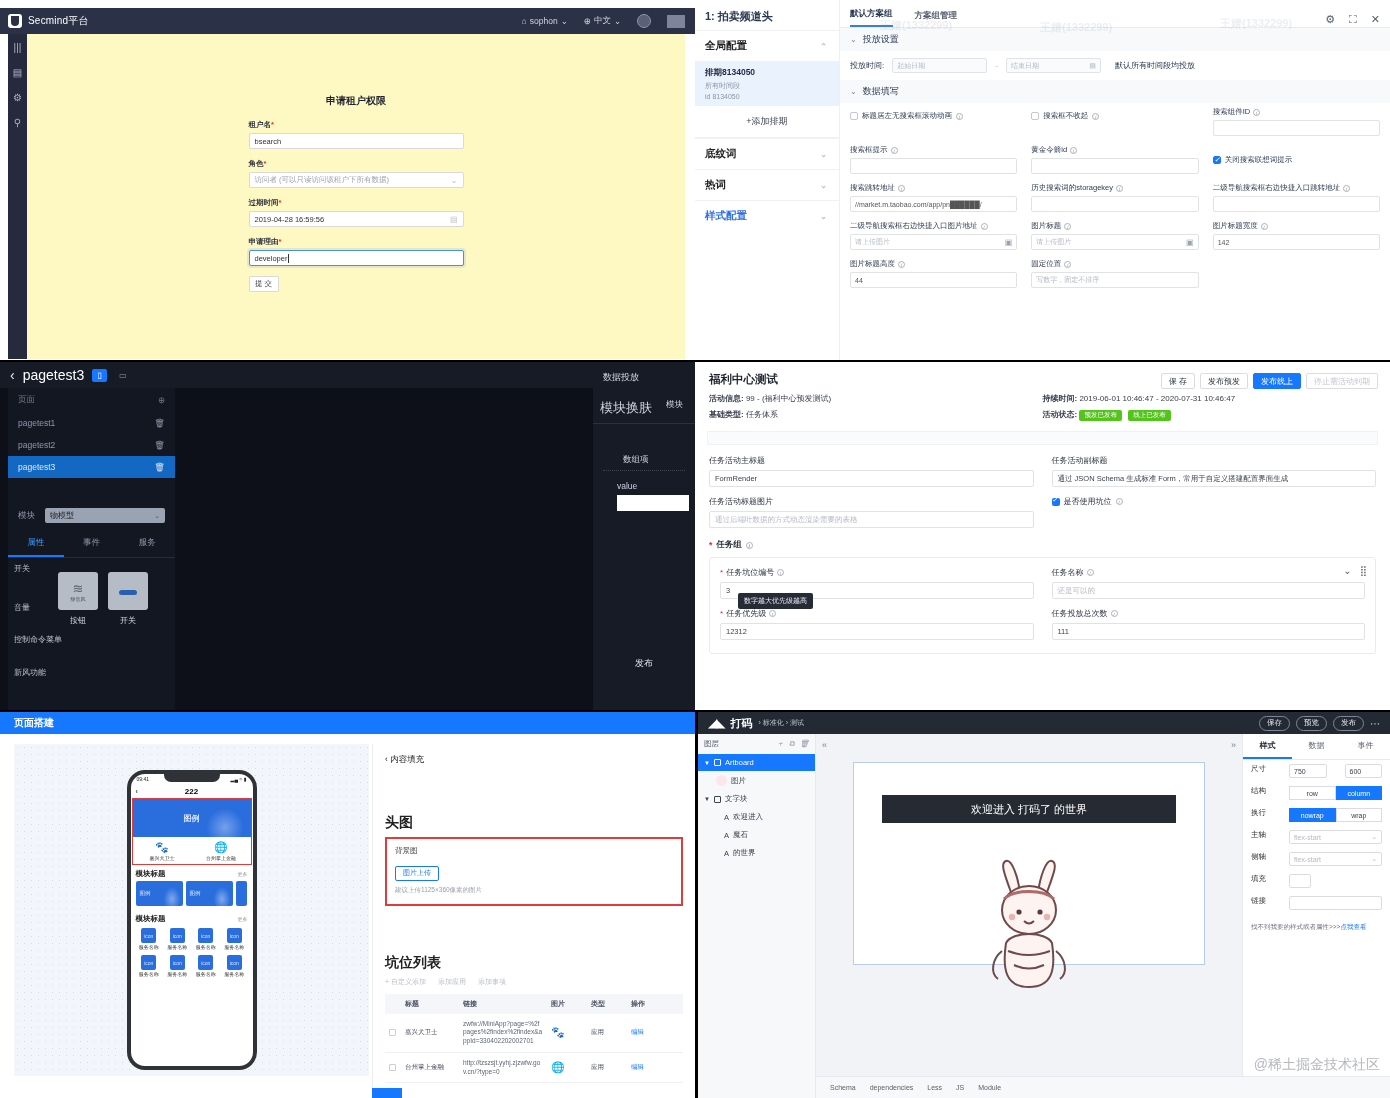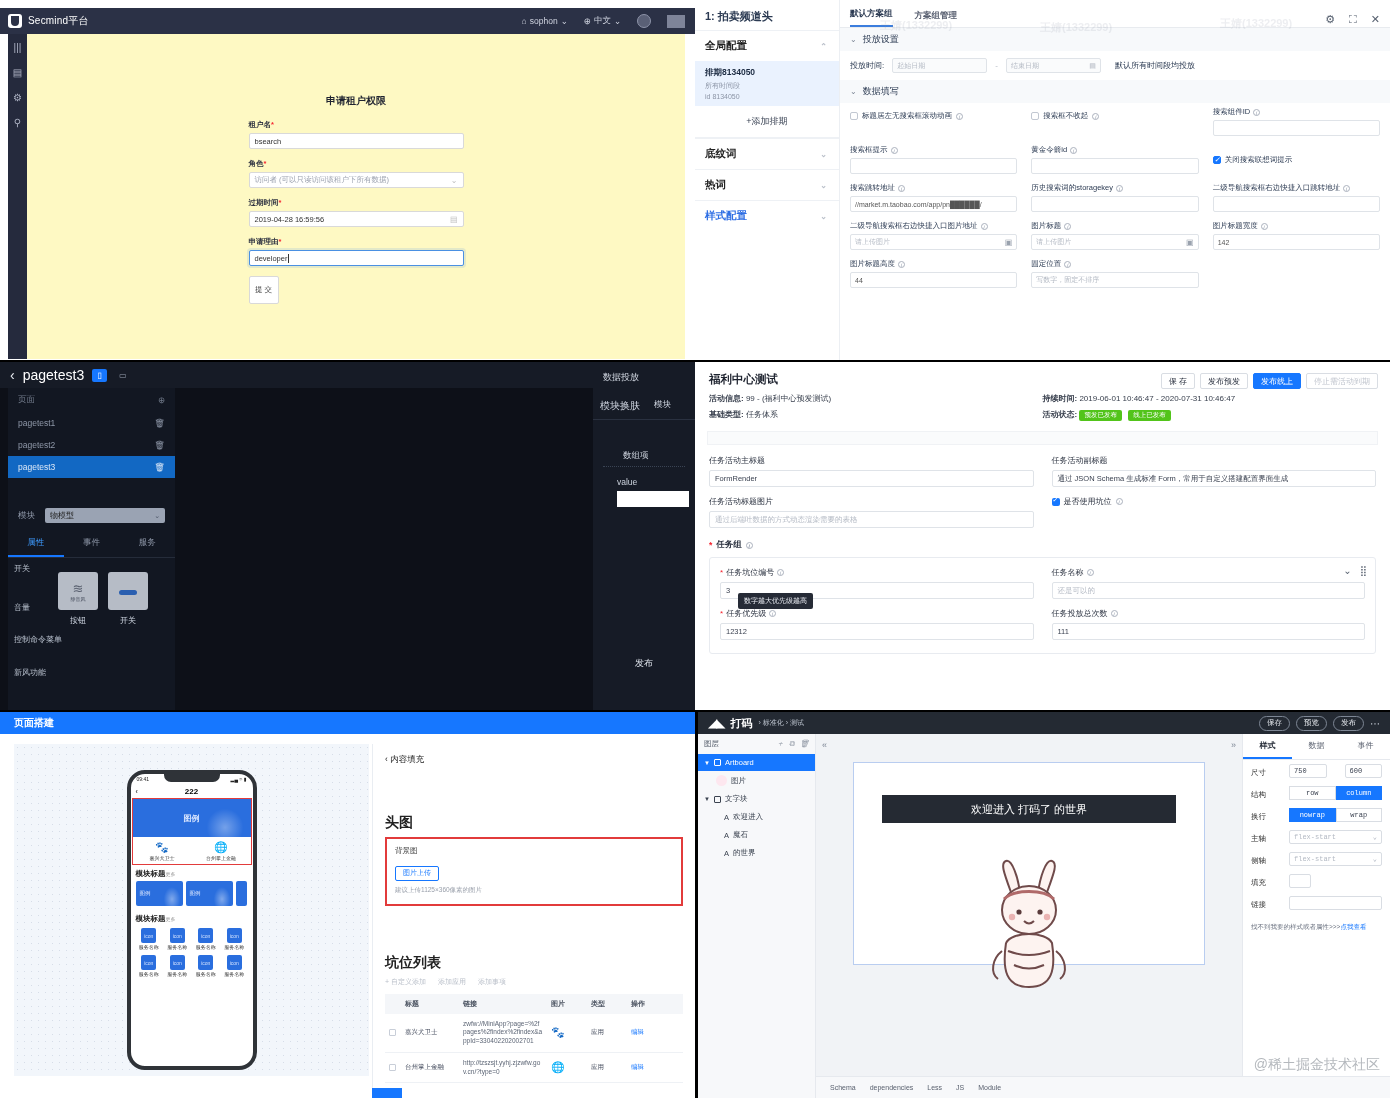--- a/index.html
+++ b/index.html
@@ -27,21 +27,21 @@
   #p1 .content { position:absolute; left:27px; top:34px; right:10px; bottom:1px; background:#fef9c3; }
   #p1 .form { width:215px; margin:60px auto 0; }
   #p1 .form h3 { font-size:10px; text-align:center; color:#1f2330; margin-bottom:12px; }
   #p1 .fl { font-size:7.5px; font-weight:bold; color:#303442; margin-bottom:3px; }
   #p1 .fl em{ color:#f5222d; font-style:normal;}
   #p1 .fi { width:100%; height:16px; border:1px solid #d9d9d9; border-radius:2px; font-size:7.5px; color:#333; padding:0 5px; display:flex; align-items:center; background:#fff; margin-bottom:10px; position:relative;}
   #p1 .fi.muted { color:#9aa0ae; }
   #p1 .fi.focus { border-color:#4a90e2; box-shadow:0 0 0 2px rgba(74,144,226,.15); }
   #p1 .fi .caret { width:1px;height:9px;background:#333; margin-left:1px; }
   #p1 .fi .suffix { margin-left:auto; color:#bfbfbf; font-size:8px; }
-  #p1 .submit { margin-top:6px; width:30px;height:28px;border:1px solid #d9d9d9; border-radius:2px; font-size:7.5px; display:flex;align-items:center;justify-content:center;color:#333;background:#fff;}
+  #p1 .submit { margin-top:6px; width:30px;height:16px;border:1px solid #d9d9d9; border-radius:2px; font-size:7.5px; display:flex;align-items:center;justify-content:center;color:#333;background:#fff;}
 
   
   #p2 { left:695px; top:0; width:695px; height:360px; background:#fff; }
   #p2 .side { position:absolute; left:0; top:0; width:145px; height:360px; background:#fff; border-right:1px solid #eceff3; }
   #p2 .side-title { font-size:11px; color:#2b3a52; padding:9px 0 6px 10px; font-weight:bold; }
   #p2 .sec { display:flex; align-items:center; justify-content:space-between; padding:8px 12px 8px 10px; font-size:10.5px; font-weight:bold; color:#222; border-top:1px solid #eef1f5; }
   #p2 .sec.blue { color:#2f6fe4; }
   #p2 .chev { color:#b9bfc9; font-size:8px; }
   #p2 .sched { background:#eaf2fe; padding:6px 10px; }
   #p2 .sched .t { font-size:8.5px; color:#1b2a41; font-weight:bold;}
@@ -137,21 +137,21 @@
   #p5 .sbar { display:flex; justify-content:space-between; padding:2px 6px; font-size:5px; color:#222; }
   #p5 .navb { display:flex; align-items:center; justify-content:center; position:relative; height:13px; font-size:8px; font-weight:bold;}
   #p5 .navb .bk { position:absolute; left:5px; font-size:7px; font-weight:normal;}
   #p5 .hero { margin:0 1px; border:1px solid #e23b3b; }
   #p5 .heroimg { height:38px; background:#2a6ede; color:#dbe7ff; font-size:8px; display:flex; align-items:center; justify-content:center; font-weight:bold; position:relative; overflow:hidden;}
   #p5 .heroimg .ghost{ position:absolute; right:6px; bottom:-4px; width:40px;height:34px; background:radial-gradient(ellipse at 50% 60%, rgba(255,255,255,.35), rgba(255,255,255,0) 65%); }
   #p5 .svcs { display:flex; padding:4px 0 3px; background:#fff; }
   #p5 .svc { flex:1; text-align:center; }
   #p5 .svc .ico { font-size:11px; }
   #p5 .svc .t { font-size:5px; color:#333; margin-top:1px; }
-  #p5 .modhdr { display:flex; align-items:center; padding:4px 5px 2px; }
+  #p5 .modhdr { display:flex; align-items:center; justify-content:space-between; padding:4px 5px 2px; }
   #p5 .modhdr .t { font-size:7.5px; font-weight:bold; color:#222;}
   #p5 .modhdr .m { font-size:5px; color:#999;}
   #p5 .cards { display:flex; gap:3px; padding:0 5px 4px; overflow:hidden;}
   #p5 .mcard { width:48px; height:25px; background:#2a6ede; border-radius:2px; color:#dbe7ff; font-size:5.5px; display:flex; align-items:center; padding-left:4px; position:relative; overflow:hidden;}
   #p5 .mcard .g { position:absolute; right:2px; bottom:-2px; width:18px;height:22px;background:radial-gradient(ellipse at 50% 60%, rgba(255,255,255,.4), rgba(255,255,255,0) 65%);}
   #p5 .iconrow { display:flex; padding:2px 4px 3px; }
   #p5 .icell { flex:1; text-align:center; }
   #p5 .icell .sq { width:15px;height:15px;background:#2a6ede;margin:0 auto; border-radius:2px; color:#cfe0ff; font-size:5px; display:flex;align-items:center;justify-content:center;}
   #p5 .icell .t { font-size:5px; color:#333; margin-top:1px;}
   #p5 .right { position:absolute; left:372px; top:32px; right:0; bottom:0; border-left:1px solid #e9edf2; background:#fff; padding:10px 12px;}
@@ -192,21 +192,21 @@
   #p6 .center { position:absolute; left:118px; top:22px; right:148px; bottom:22px; background:#f1f3f6;
       background-image: radial-gradient(#dfe4ea 0.7px, transparent 0.7px); background-size:6px 6px;}
   #p6 .colarr { position:absolute; font-size:9px; color:#7d8694; top:6px;}
   #p6 .artboard { position:absolute; left:50%; transform:translateX(-50%); top:28px; width:352px; height:203px; background:#fff; border:1px solid #b9cdf0; }
   #p6 .banner { margin:32px 28px 0; height:28px; background:#252a33; color:#fff; font-size:11px; display:flex; align-items:center; justify-content:center;}
   #p6 .bunny { position:absolute; left:50%; transform:translateX(-50%); top:92px; width:110px; height:145px; }
   #p6 .right { position:absolute; right:0; top:22px; width:148px; bottom:22px; background:#fff; border-left:1px solid #e6e9ee; }
   #p6 .rtabs { display:flex; border-bottom:1px solid #e6e9ee; }
   #p6 .rtab { flex:1; text-align:center; font-size:8px; color:#5a616f; padding:6px 0;font-family:Liberation Serif, serif;}
   #p6 .rtab.active { color:#1f2632; border-bottom:2px solid #1677ff; font-weight:bold;}
-  #p6 .prow { display:flex; align-items:flex-end; gap:18px; padding:4px 8px;font-family:Liberation Mono, monospace; }
+  #p6 .prow { display:flex; align-items:flex-start; gap:18px; padding:4px 8px; }
   #p6 .pl { width:20px; font-size:7.5px; color:#333; }
   #p6 .pin { flex:1; height:14px; border:1px solid #d9dde3; border-radius:2px; font-size:7px; color:#3b4251; padding:0 4px; display:flex; align-items:center; }
   #p6 .pin.ph { color:#b4bac4; }
   #p6 .pin .cv { margin-left:auto; color:#b4bac4; font-size:7px;}
   #p6 .seg { flex:1; display:flex; }
   #p6 .sgb { flex:1; height:14px; border:1px solid #d9dde3; font-size:7px; display:flex;align-items:center;justify-content:center; color:#3b4251;}
   #p6 .sgb.on { background:#1677ff; border-color:#1677ff; color:#fff; }
   #p6 .small { width:22px !important; flex:none; }
   #p6 .note { font-size:6.5px; color:#6d7482; padding:8px; line-height:1.4;}
   #p6 .note a { color:#1677ff; text-decoration:none;}
@@ -516,21 +516,21 @@
         </div>
         <div class="wlbl">开关</div>
       </div>
     </div>
 
   </div>
 
   <div class="panel" id="p3r" style="left:593px;top:362px;width:102px;height:348px;background:#161b26;">
     <div style="font-size:9px;color:#d4daE4;padding:9px 10px;">数据投放</div>
     <div style="display:flex;border-bottom:1px solid #2a3140;">
-      <div style="font-size:10px;color:#cfd5e0;padding:6px 7px;">模块换肤</div>
+      <div style="font-size:13px;color:#cfd5e0;padding:6px 7px;">模块换肤</div>
       <div style="font-size:8.5px;color:#cfd5e0;padding:6px 7px;">模块</div>
     </div>
     <div style="font-size:8.5px;color:#d4daE4;padding:30px 0 4px 20px;border-bottom:1px dotted #3a4454;margin:0 10px;">数组项</div>
     <div style="font-size:8.5px;color:#cbd2dd;padding:10px 0 4px 24px;">value</div>
     <div style="margin-left:24px;width:72px;height:16px;background:#fff;"></div>
     <div style="position:absolute;left:0;bottom:40px;width:102px;text-align:center;font-size:9px;color:#dfe4ec;">发布</div>
   </div>
 
   <div class="panel" id="p4">
     <div class="head">

